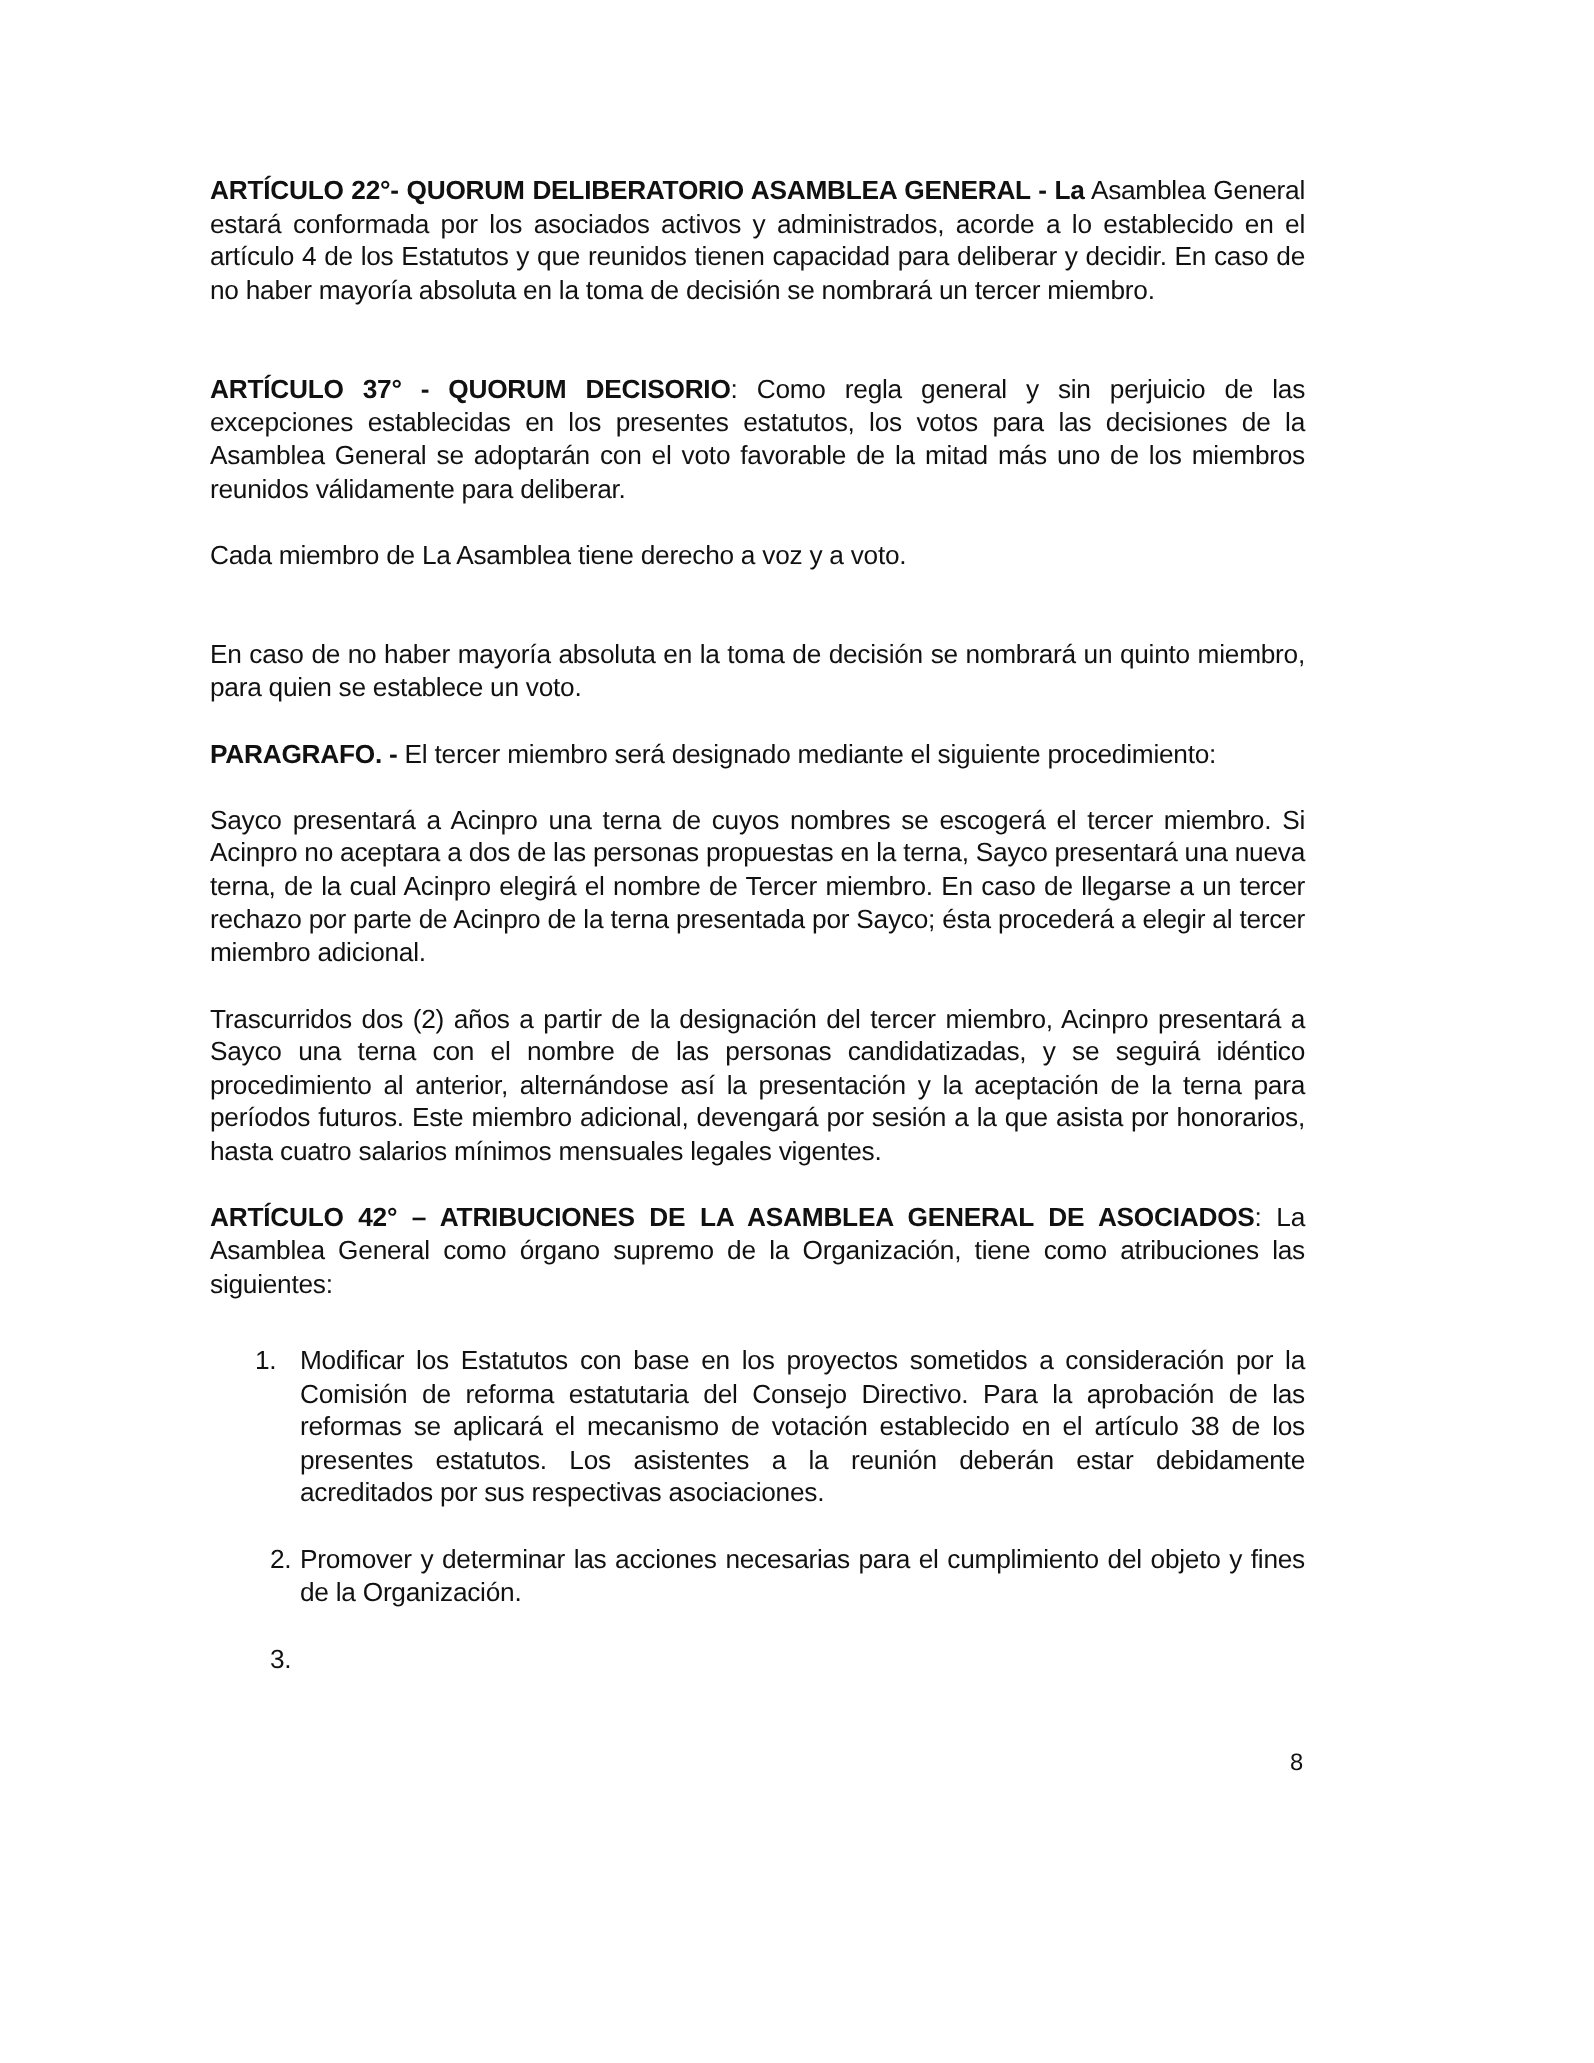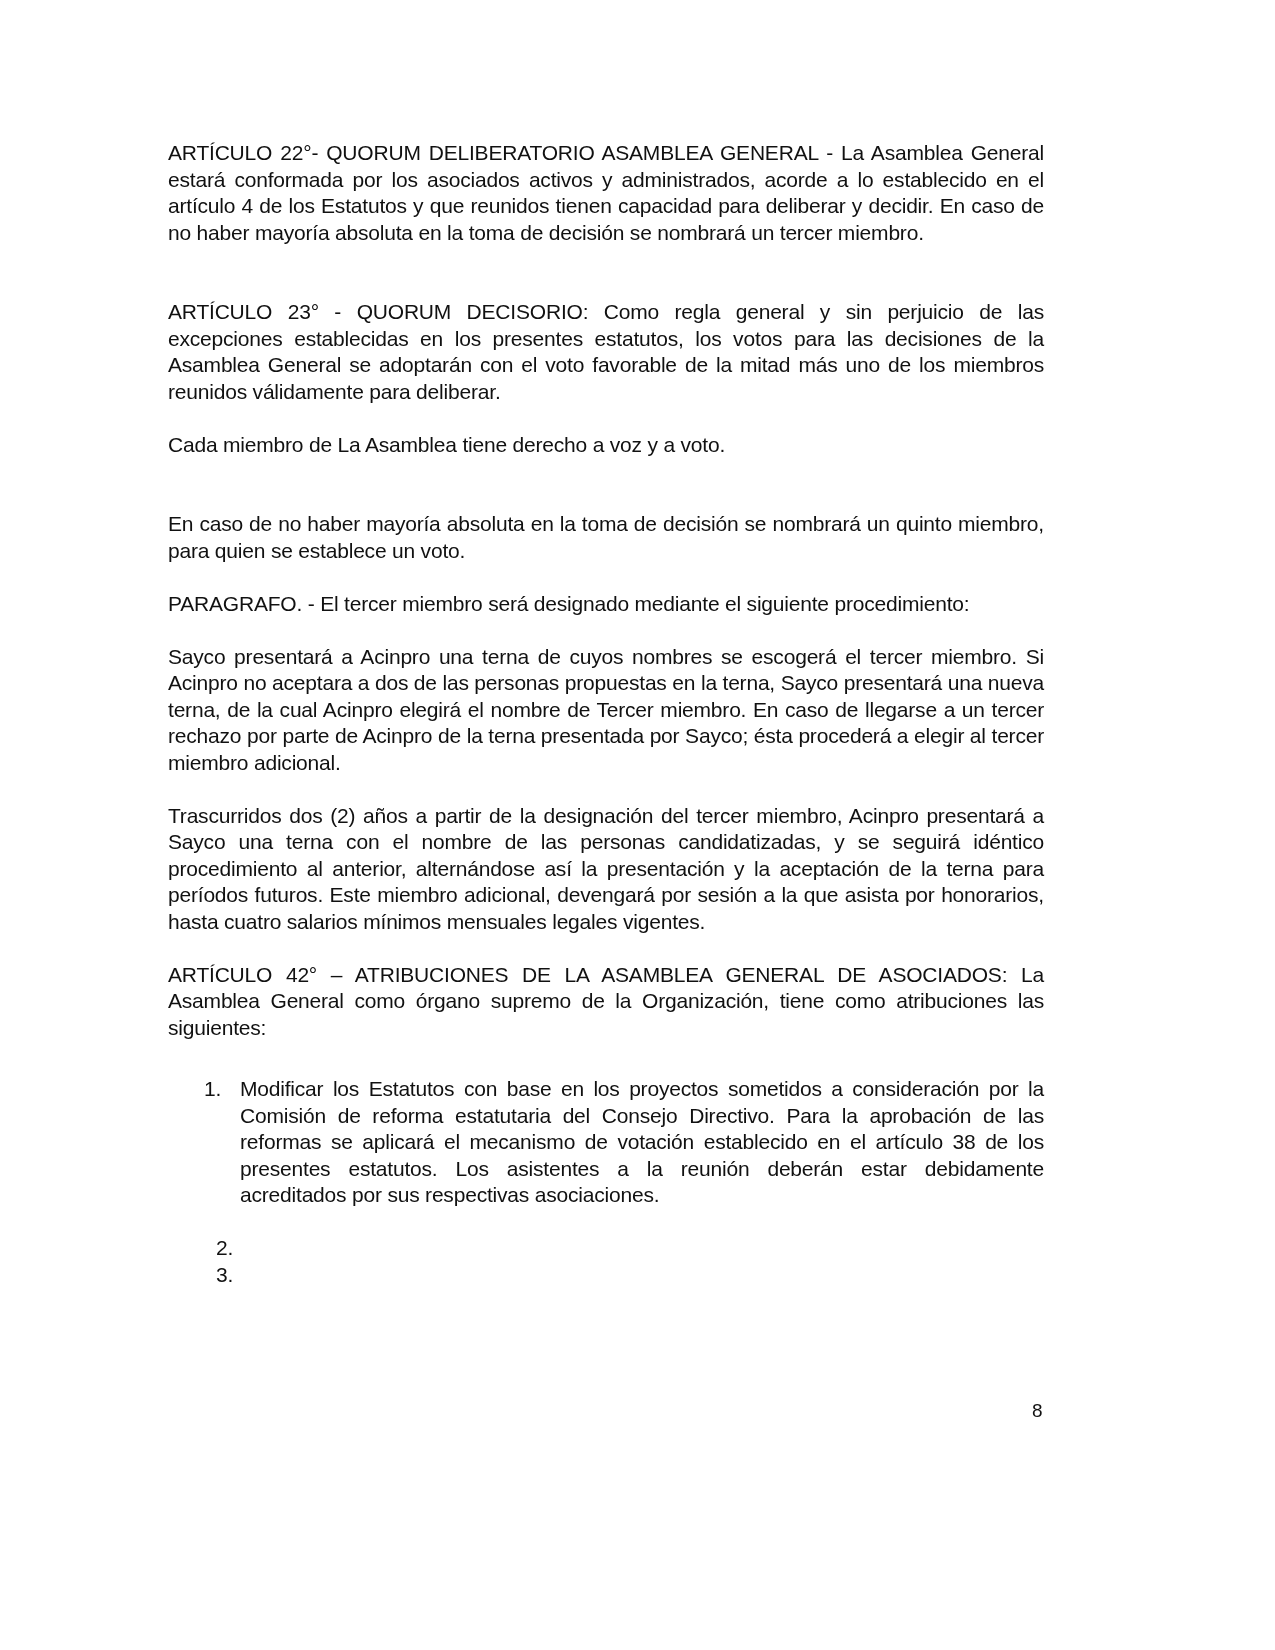--- a/index.html
+++ b/index.html
@@ -1,35 +1,35 @@
 <!DOCTYPE html>
 <html><head>
 <meta charset="utf-8">
 <style>
   html, body { margin: 0; padding: 0; background: #ffffff; }
   body { width: 1275px; height: 1650px; position: relative; overflow: hidden;
          font-family: "Liberation Sans", sans-serif; color: #111111; }
   .page { position: absolute; left: 168px; top: 140px; width: 876px; font-size: 21px; line-height: 26.5px; letter-spacing: -0.2px; }
   .p { margin: 0; text-align: justify; }
-  .b { font-weight: normal; }
+  .b { font-weight: bold; }
   .list { margin: 0; padding: 0; list-style: none; }
   .li { position: relative; text-align: justify; }
   .num { position: absolute; }
   .page-number { position: absolute; left: 1032px; top: 1400px; font-size: 19px; font-family: "Liberation Sans", sans-serif; }
 </style>
 </head>
 <body>
 
 <div class="page">
 
   <p class="p"><span class="b">ARTÍCULO 22°- QUORUM DELIBERATORIO ASAMBLEA GENERAL - La</span><span> Asamblea General estará conformada por los asociados activos y administrados, acorde a lo establecido en el artículo 4 de los Estatutos y que reunidos tienen capacidad para deliberar y decidir. En caso de no haber mayoría absoluta en la toma de decisión se nombrará un tercer miembro.</span></p>
 
   <div style="height:53px"></div>
 
-  <p class="p"><span class="b">ARTÍCULO 23° - QUORUM DECISORIO</span><span>: Como regla general y sin perjuicio de las excepciones establecidas en los presentes estatutos, los votos para las decisiones de la Asamblea General se adoptarán con el voto favorable de la mitad más uno de los miembros reunidos válidamente para deliberar.</span></p>
+  <p class="p"><span class="b">ARTÍCULO 37° - QUORUM DECISORIO</span><span>: Como regla general y sin perjuicio de las excepciones establecidas en los presentes estatutos, los votos para las decisiones de la Asamblea General se adoptarán con el voto favorable de la mitad más uno de los miembros reunidos válidamente para deliberar.</span></p>
   <div style="height:26.5px"></div>
   <p class="p">Cada miembro de La Asamblea tiene derecho a voz y a voto.</p>
   <div style="height:26.5px"></div>
   <div style="height:26.5px"></div>
   <p class="p">En caso de no haber mayoría absoluta en la toma de decisión se nombrará un quinto miembro, para quien se establece un voto.</p>
   <div style="height:26.5px"></div>
 
   <p class="p"><span class="b">PARAGRAFO. -</span><span> El tercer miembro será designado mediante el siguiente procedimiento:</span></p>
   <div style="height:26.5px"></div>
   <p class="p">Sayco presentará a Acinpro una terna de cuyos nombres se escogerá el tercer miembro. Si Acinpro no aceptara a dos de las personas propuestas en la terna, Sayco presentará una nueva terna, de la cual Acinpro elegirá el nombre de Tercer miembro. En caso de llegarse a un tercer rechazo por parte de Acinpro de la terna presentada por Sayco; ésta procederá a elegir al tercer miembro adicional.</p>
@@ -41,20 +41,21 @@
   <div style="height:35px"></div>
 
   <div class="list">
     <div class="li" style="padding-left:72px">
       <span class="num" style="left:36px">1.</span>
       <span>Modificar los Estatutos con base en los proyectos sometidos a consideración por la Comisión de reforma estatutaria del Consejo Directivo.  Para la aprobación de las reformas se aplicará el mecanismo de votación establecido en el artículo 38 de los presentes estatutos. Los asistentes a la reunión deberán estar debidamente acreditados por sus respectivas asociaciones.</span>
     </div>
     <div style="height:26.5px"></div>
     <div class="li" style="padding-left:72px">
       <span class="num" style="left:48px">2.</span>
+      <span>Promover y determinar las acciones necesarias para el cumplimiento del objeto y fines de la Organización.</span>
     </div>
     <div style="height:26.5px"></div>
     <div class="li" style="padding-left:72px">
       <span class="num" style="left:48px">3.</span>
     </div>
   </div>
 </div>
 
 <div class="page-number">8</div>
 

